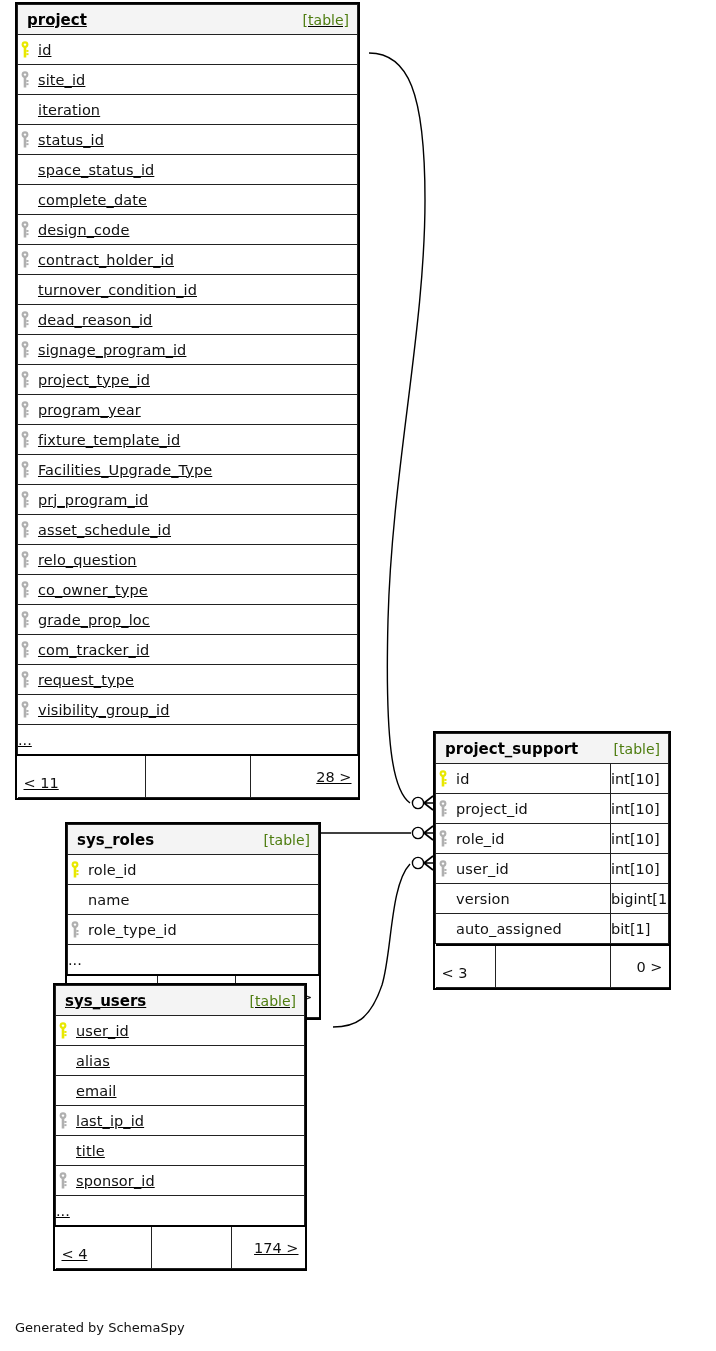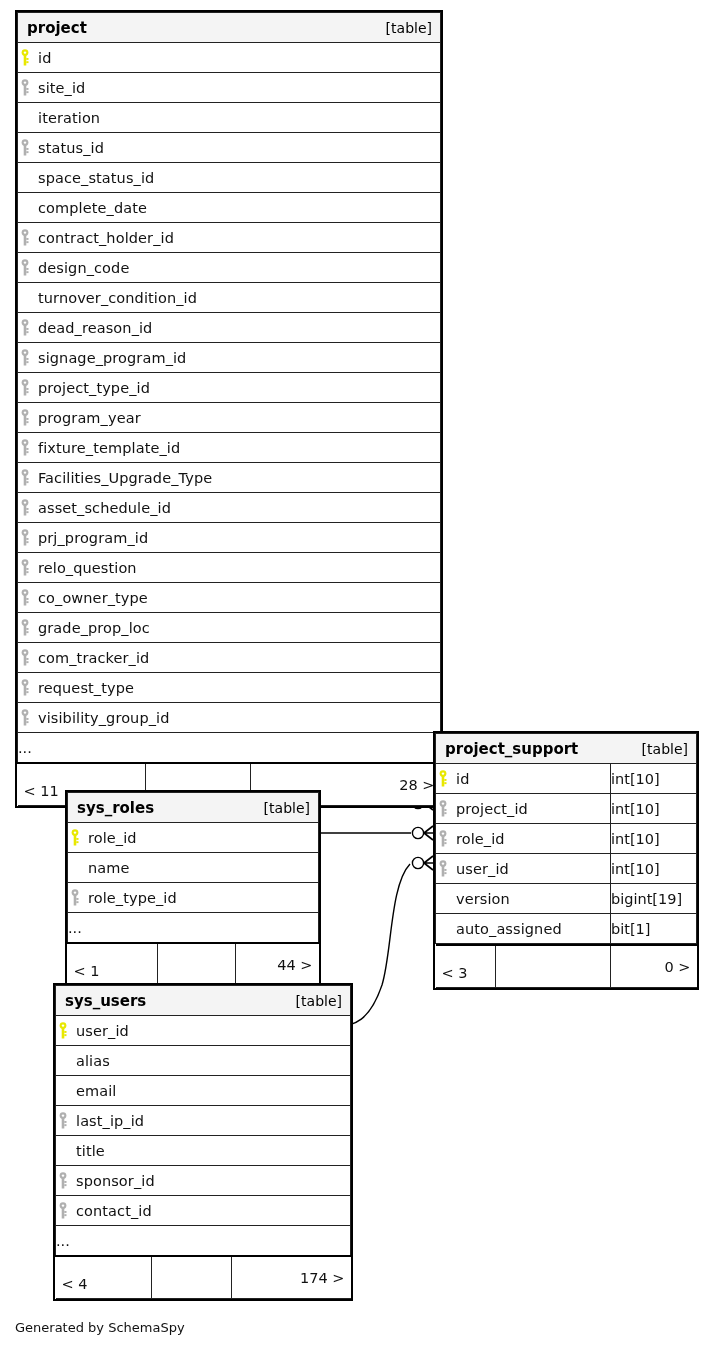--- a/index.html
+++ b/index.html
@@ -54,21 +54,21 @@
     justify-content: space-between;
     padding: 0 8px 0 9px;
   }
   .tbl-name {
     font-weight: bold;
     font-size: 15px;
     color: #000000;
   }
   .tbl-tag {
     font-size: 14px;
-    color: #000000;
+    color: #4d7c0f;
   }
 
   
   .col-cell {
     padding: 0 6px 0 7px;
   }
   .col-inner {
     display: flex;
     align-items: center;
     gap: 6px;
@@ -162,21 +162,21 @@
     <path class="crow" d="M 424,833 L 433,826 M 424,833 L 433,833 M 424,833 L 433,840"></path>
   </g>
 
   <g>
     <path class="link" d="M 333,1027 C 355,1027 370,1020 382,985 C 392,953 390,885 410,864"></path>
     <circle class="zero" cx="418" cy="863" r="5.6"></circle>
     <path class="crow" d="M 424,863 L 433,856 M 424,863 L 433,863 M 424,863 L 433,870"></path>
   </g>
 </svg>
 
-<div class="erd-table" style="left:15px; top:10px; width:428px;">
+<div class="erd-table" style="left:15px; top:2px; width:345px;text-decoration:underline;">
   <table class="tbl">
     <colgroup>
         <col style="width:128px">
         <col style="width:105px">
         <col>
       </colgroup>
     <tbody>
         <tr class="hdr">
           <td colspan="3">
             <div class="hdr-inner">
@@ -262,43 +262,43 @@
             <div class="col-inner">
               <span class="keyslot">
                 <svg width="10" height="17" viewBox="0 0 10 17">
                   <circle cx="5" cy="3.6" r="3.4" fill="#b0b0b0"></circle>
                   <circle cx="5" cy="3.6" r="1.2" fill="#ffffff"></circle>
                   <rect x="3.7" y="5.5" width="2.6" height="11" fill="#b0b0b0"></rect>
                   <rect x="6.3" y="9" width="2.2" height="1.9" fill="#b0b0b0"></rect>
                   <rect x="6.3" y="12.2" width="2.2" height="1.9" fill="#b0b0b0"></rect>
                 </svg>
               </span>
+              <span class="col-label">design_code</span>
+            </div>
+          </td>
+        </tr>
+        <tr>
+          <td class="col-cell" colspan="3">
+            <div class="col-inner">
+              <span class="keyslot">
+                <svg width="10" height="17" viewBox="0 0 10 17">
+                  <circle cx="5" cy="3.6" r="3.4" fill="#b0b0b0"></circle>
+                  <circle cx="5" cy="3.6" r="1.2" fill="#ffffff"></circle>
+                  <rect x="3.7" y="5.5" width="2.6" height="11" fill="#b0b0b0"></rect>
+                  <rect x="6.3" y="9" width="2.2" height="1.9" fill="#b0b0b0"></rect>
+                  <rect x="6.3" y="12.2" width="2.2" height="1.9" fill="#b0b0b0"></rect>
+                </svg>
+              </span>
               <span class="col-label">contract_holder_id</span>
             </div>
           </td>
         </tr>
         <tr>
           <td class="col-cell" colspan="3">
             <div class="col-inner">
-              <span class="keyslot">
-                <svg width="10" height="17" viewBox="0 0 10 17">
-                  <circle cx="5" cy="3.6" r="3.4" fill="#b0b0b0"></circle>
-                  <circle cx="5" cy="3.6" r="1.2" fill="#ffffff"></circle>
-                  <rect x="3.7" y="5.5" width="2.6" height="11" fill="#b0b0b0"></rect>
-                  <rect x="6.3" y="9" width="2.2" height="1.9" fill="#b0b0b0"></rect>
-                  <rect x="6.3" y="12.2" width="2.2" height="1.9" fill="#b0b0b0"></rect>
-                </svg>
-              </span>
-              <span class="col-label">design_code</span>
-            </div>
-          </td>
-        </tr>
-        <tr>
-          <td class="col-cell" colspan="3">
-            <div class="col-inner">
               <span class="keyslot"></span>
               <span class="col-label">turnover_condition_id</span>
             </div>
           </td>
         </tr>
         <tr>
           <td class="col-cell" colspan="3">
             <div class="col-inner">
               <span class="keyslot">
                 <svg width="10" height="17" viewBox="0 0 10 17">
@@ -398,37 +398,37 @@
             <div class="col-inner">
               <span class="keyslot">
                 <svg width="10" height="17" viewBox="0 0 10 17">
                   <circle cx="5" cy="3.6" r="3.4" fill="#b0b0b0"></circle>
                   <circle cx="5" cy="3.6" r="1.2" fill="#ffffff"></circle>
                   <rect x="3.7" y="5.5" width="2.6" height="11" fill="#b0b0b0"></rect>
                   <rect x="6.3" y="9" width="2.2" height="1.9" fill="#b0b0b0"></rect>
                   <rect x="6.3" y="12.2" width="2.2" height="1.9" fill="#b0b0b0"></rect>
                 </svg>
               </span>
+              <span class="col-label">prj_program_id</span>
+            </div>
+          </td>
+        </tr>
+        <tr>
+          <td class="col-cell" colspan="3">
+            <div class="col-inner">
+              <span class="keyslot">
+                <svg width="10" height="17" viewBox="0 0 10 17">
+                  <circle cx="5" cy="3.6" r="3.4" fill="#b0b0b0"></circle>
+                  <circle cx="5" cy="3.6" r="1.2" fill="#ffffff"></circle>
+                  <rect x="3.7" y="5.5" width="2.6" height="11" fill="#b0b0b0"></rect>
+                  <rect x="6.3" y="9" width="2.2" height="1.9" fill="#b0b0b0"></rect>
+                  <rect x="6.3" y="12.2" width="2.2" height="1.9" fill="#b0b0b0"></rect>
+                </svg>
+              </span>
               <span class="col-label">asset_schedule_id</span>
-            </div>
-          </td>
-        </tr>
-        <tr>
-          <td class="col-cell" colspan="3">
-            <div class="col-inner">
-              <span class="keyslot">
-                <svg width="10" height="17" viewBox="0 0 10 17">
-                  <circle cx="5" cy="3.6" r="3.4" fill="#b0b0b0"></circle>
-                  <circle cx="5" cy="3.6" r="1.2" fill="#ffffff"></circle>
-                  <rect x="3.7" y="5.5" width="2.6" height="11" fill="#b0b0b0"></rect>
-                  <rect x="6.3" y="9" width="2.2" height="1.9" fill="#b0b0b0"></rect>
-                  <rect x="6.3" y="12.2" width="2.2" height="1.9" fill="#b0b0b0"></rect>
-                </svg>
-              </span>
-              <span class="col-label">prj_program_id</span>
             </div>
           </td>
         </tr>
         <tr>
           <td class="col-cell" colspan="3">
             <div class="col-inner">
               <span class="keyslot">
                 <svg width="10" height="17" viewBox="0 0 10 17">
                   <circle cx="5" cy="3.6" r="3.4" fill="#b0b0b0"></circle>
                   <circle cx="5" cy="3.6" r="1.2" fill="#ffffff"></circle>
@@ -526,21 +526,21 @@
         </tr>
         <tr class="ftr">
           <td class="f-left">&lt; 11</td>
           <td class="f-mid"></td>
           <td class="f-right">28 &gt;</td>
         </tr>
       </tbody>
   </table>
 </div>
 
-<div class="erd-table" style="left:433px; top:731px; width:266px;">
+<div class="erd-table" style="left:433px; top:731px; width:238px;">
   <table class="tbl">
     <colgroup>
         <col style="width:60px">
         <col style="width:115px">
         <col>
       </colgroup>
     <tbody>
         <tr class="hdr">
           <td colspan="3">
             <div class="hdr-inner">
@@ -640,21 +640,21 @@
         </tr>
         <tr class="ftr">
           <td class="f-left">&lt; 3</td>
           <td class="f-mid"></td>
           <td class="f-right">0 &gt;</td>
         </tr>
       </tbody>
   </table>
 </div>
 
-<div class="erd-table" style="left:65px; top:790px; width:256px;">
+<div class="erd-table" style="left:65px; top:822px; width:256px;">
   <table class="tbl">
     <colgroup>
         <col style="width:90px">
         <col style="width:78px">
         <col>
       </colgroup>
     <tbody>
         <tr class="hdr">
           <td colspan="3">
             <div class="hdr-inner">
@@ -708,21 +708,21 @@
         </tr>
         <tr class="ftr">
           <td class="f-left">&lt; 1</td>
           <td class="f-mid"></td>
           <td class="f-right">44 &gt;</td>
         </tr>
       </tbody>
   </table>
 </div>
 
-<div class="erd-table" style="left:53px; top:983px; width:300px;">
+<div class="erd-table" style="left:53px; top:983px; width:254px;text-decoration:underline;">
   <table class="tbl">
     <colgroup>
         <col style="width:96px">
         <col style="width:80px">
         <col>
       </colgroup>
     <tbody>
         <tr class="hdr">
           <td colspan="3">
             <div class="hdr-inner">
@@ -797,36 +797,20 @@
                   <rect x="3.7" y="5.5" width="2.6" height="11" fill="#b0b0b0"></rect>
                   <rect x="6.3" y="9" width="2.2" height="1.9" fill="#b0b0b0"></rect>
                   <rect x="6.3" y="12.2" width="2.2" height="1.9" fill="#b0b0b0"></rect>
                 </svg>
               </span>
               <span class="col-label">sponsor_id</span>
             </div>
           </td>
         </tr>
         <tr>
-          <td class="col-cell" colspan="3">
-            <div class="col-inner">
-              <span class="keyslot">
-                <svg width="10" height="17" viewBox="0 0 10 17">
-                  <circle cx="5" cy="3.6" r="3.4" fill="#b0b0b0"></circle>
-                  <circle cx="5" cy="3.6" r="1.2" fill="#ffffff"></circle>
-                  <rect x="3.7" y="5.5" width="2.6" height="11" fill="#b0b0b0"></rect>
-                  <rect x="6.3" y="9" width="2.2" height="1.9" fill="#b0b0b0"></rect>
-                  <rect x="6.3" y="12.2" width="2.2" height="1.9" fill="#b0b0b0"></rect>
-                </svg>
-              </span>
-              <span class="col-label">contact_id</span>
-            </div>
-          </td>
-        </tr>
-        <tr>
           <td class="ellipsis-cell" colspan="3">...</td>
         </tr>
         <tr class="ftr">
           <td class="f-left">&lt; 4</td>
           <td class="f-mid"></td>
           <td class="f-right">174 &gt;</td>
         </tr>
       </tbody>
   </table>
 </div>

